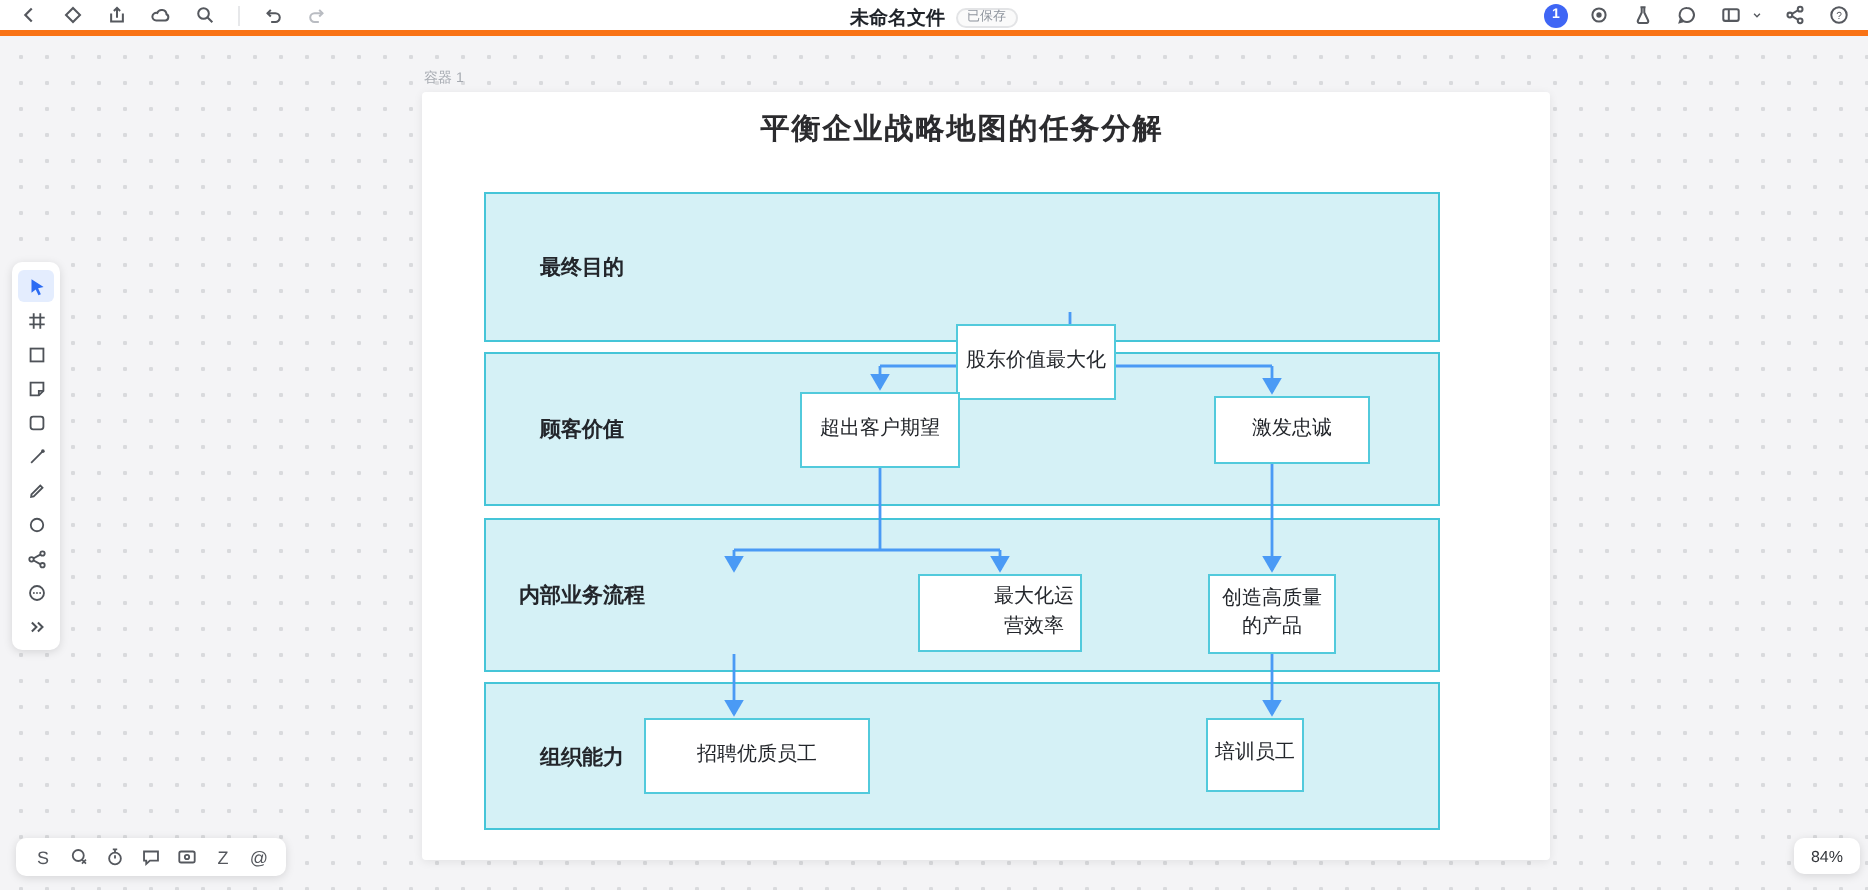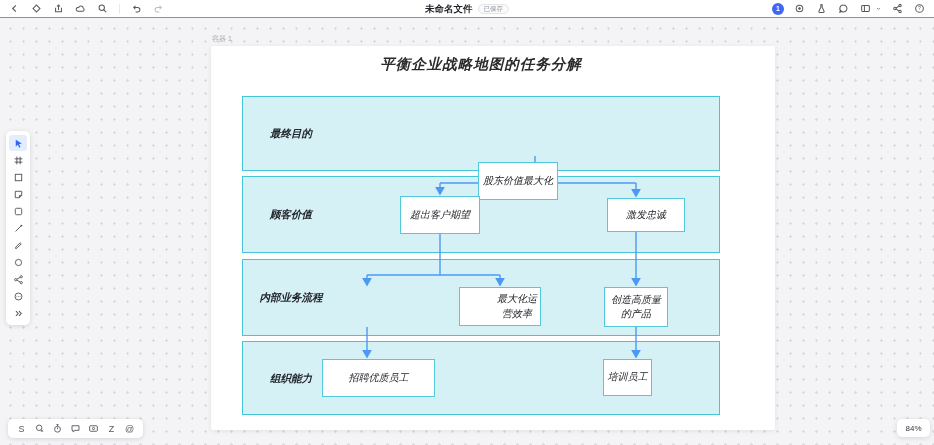--- a/index.html
+++ b/index.html
@@ -5,42 +5,42 @@
   html,body{margin:0;padding:0;}
   body{
     width:934px;height:445px;overflow:hidden;position:relative;
     font-family:"Liberation Sans","DejaVu Sans",sans-serif;
     background:#f4f4f6;color:#1f2329;
   }
   
   .topbar{
     position:absolute;top:0;left:0;right:0;height:18px;background:#fff;
     display:flex;align-items:center;justify-content:space-between;
-    padding:0 8px;z-index:40;border-bottom:1px solid #f97316;box-sizing:border-box;
+    padding:0 8px;z-index:40;border-bottom:3px solid #f97316;box-sizing:border-box;
   }
   .tb-group{display:flex;align-items:center;gap:9px;}
   .tb-icon{width:13px;height:13px;display:flex;align-items:center;justify-content:center;color:#55585e;cursor:pointer;}
   .tb-icon svg{width:11px;height:11px;display:block;}
   .tb-icon.dim{color:#b9bcc2;}
   .tb-divider{width:1px;height:10px;background:#e7e8ea;margin:0 1px;}
   .tb-center{position:absolute;left:50%;top:0;height:18px;transform:translateX(-50%);display:flex;align-items:center;gap:5px;}
   .doc-title{font-size:9.5px;font-weight:bold;color:#1f2329;}
   .doc-badge{font-size:6.5px;color:#8f959e;border:1px solid #e3e4e6;background:#fafafa;border-radius:8px;padding:1px 5px;line-height:1;}
   .avatar{width:12px;height:12px;border-radius:50%;background:#3f66f5;color:#fff;font-size:7px;font-weight:bold;display:flex;align-items:center;justify-content:center;}
   
   .canvas{
     position:absolute;top:18px;left:0;right:0;bottom:0;
     background:#f4f4f6;
     background-image:radial-gradient(circle,#d9dadd 1px,rgba(0,0,0,0) 1.2px);
     background-size:13px 13px;background-position:4px 4px;
   }
   .frame-label{position:absolute;left:212px;top:16px;font-size:7px;color:#a6aab1;z-index:5;cursor:pointer;}
   .artboard{
     position:absolute;left:211px;top:28px;width:564px;height:384px;
-    background:#fff;border-radius:2px;box-shadow:0 1px 5px rgba(0,0,0,.08);z-index:4;font-style:italic;
+    background:#fff;border-radius:2px;box-shadow:0 1px 5px rgba(0,0,0,.08);z-index:4;
   }
   .d-title{
     position:absolute;left:31px;top:9px;width:478px;text-align:center;
     font-size:14.5px;font-weight:bold;color:#2b2b2e;letter-spacing:1px;cursor:text;
   }
   .lane{
     position:absolute;left:31px;width:478px;background:#d5f1f6;
     border:1.4px solid #45c5d8;box-sizing:border-box;cursor:pointer;
   }
   .lane-label{

